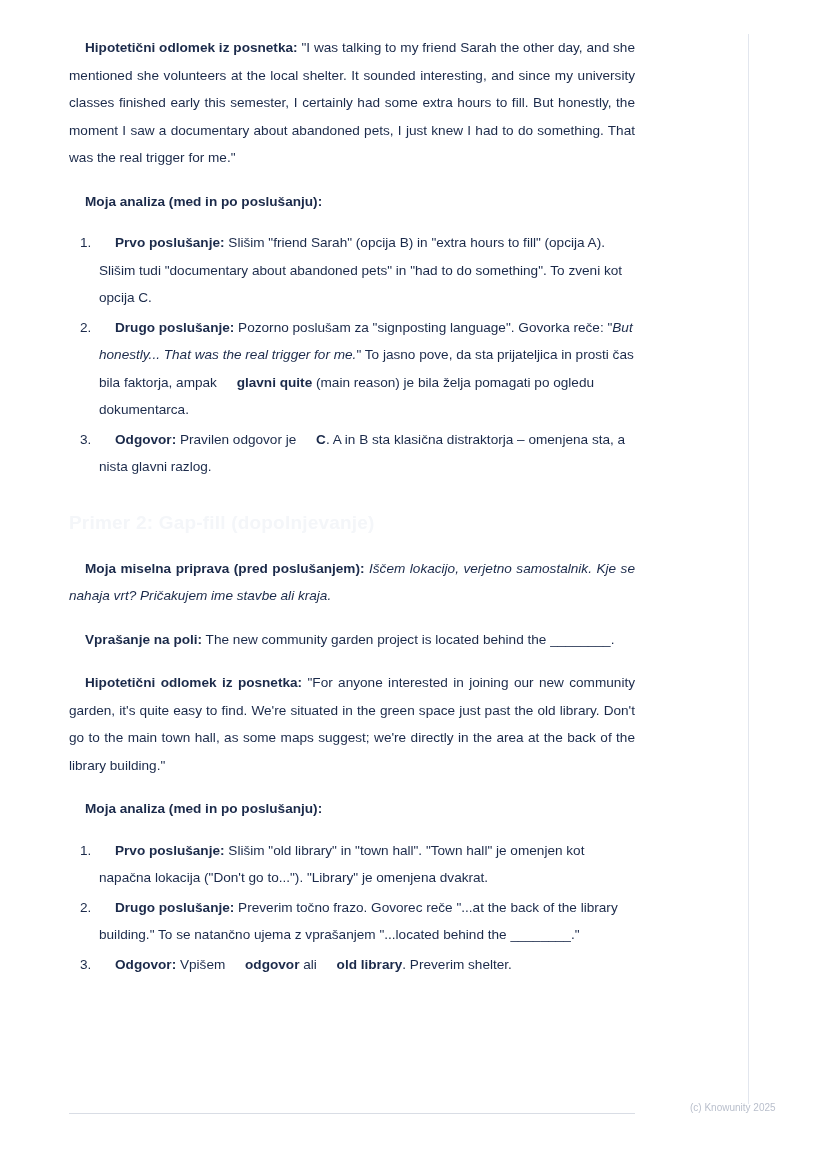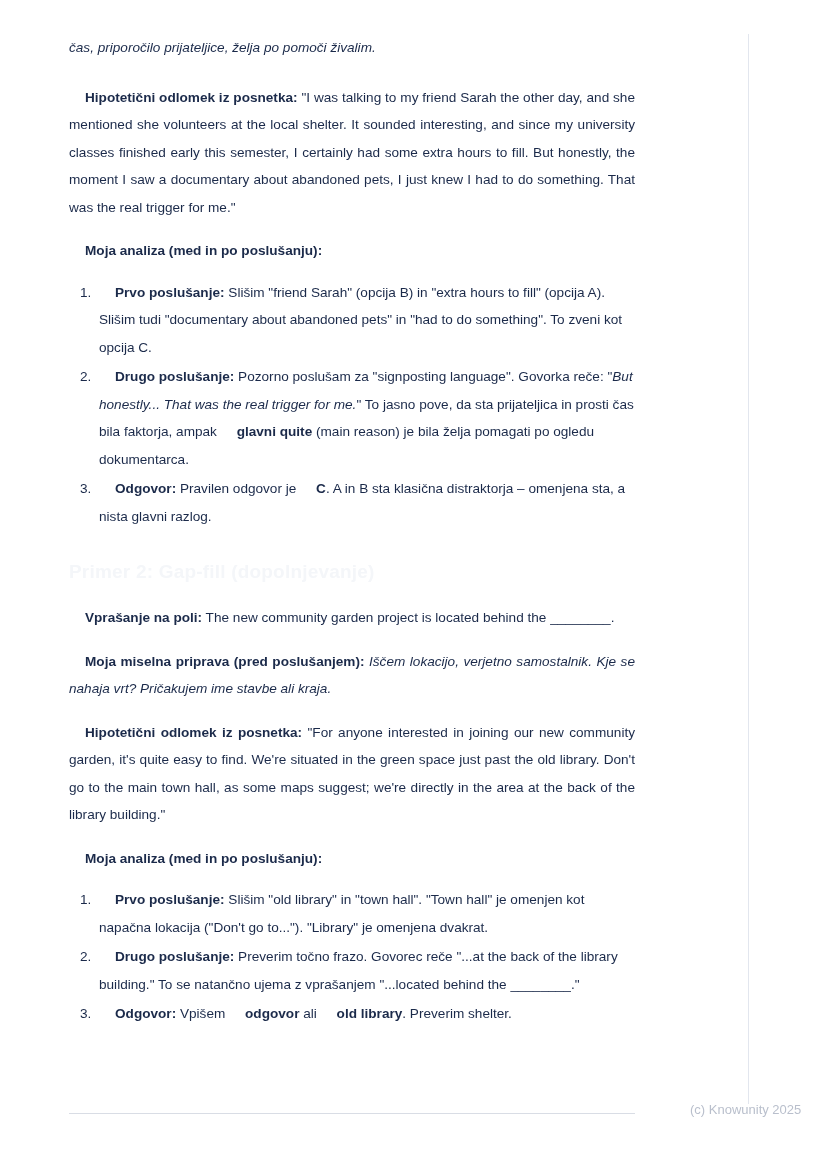--- a/index.html
+++ b/index.html
@@ -85,36 +85,35 @@
     left: 69px;
     top: 1113px;
     width: 566px;
     height: 1px;
     background: #d9dde5;
   }
   .copyright {
     position: absolute;
     left: 690px;
     top: 1102px;
-    font-size: 13px;
+    font-size: 10px;
     color: #b9bfcc;
     font-family: "Liberation Sans", sans-serif;
     white-space: nowrap;
   }
 </style>
 </head>
 <body>
 
 <div class="page">
 
   <div class="side-rule"></div>
 
   <div class="content">
 
-    <p class="para first">čas, priporočilo prijateljice, želja po pomoči živalim.</p>
 
     <p class="para">
       <b>Hipotetični odlomek iz posnetka:</b><span> "I was talking to my friend Sarah the other day, and she mentioned she volunteers at the local shelter. It sounded interesting, and since my university classes finished early this semester, I certainly had some extra hours to fill. But honestly, the moment I saw a documentary about abandoned pets, I just knew I had to do something. That was the real trigger for me."</span>
     </p>
 
     <p class="para analysis-head">
       <b>Moja analiza (med in po poslušanju):</b>
     </p>
 
     <ol>
@@ -125,25 +124,25 @@
         <b>Drugo poslušanje:</b><span> Pozorno poslušam za "signposting language". Govorka reče: "</span><span class="italic">But honestly... That was the real trigger for me.</span><span>" To jasno pove, da sta prijateljica in prosti čas bila faktorja, ampak </span><b>glavni quite</b><span> (main reason) je bila želja pomagati po ogledu dokumentarca.</span>
       </li>
       <li>
         <b>Odgovor:</b><span> Pravilen odgovor je </span><b>C</b><span>. A in B sta klasična distraktorja – omenjena sta, a nista glavni razlog.</span>
       </li>
     </ol>
 
     <h2 class="section-title">Primer 2: Gap-fill (dopolnjevanje)</h2>
 
     <p class="para">
-      <b>Vprašanje na poli:</b><span> The new community garden project is located behind the ________.</span>
+      <b>Moja miselna priprava (pred poslušanjem):</b><span class="italic"> Iščem lokacijo, verjetno samostalnik. Kje se nahaja vrt? Pričakujem ime stavbe ali kraja.</span>
     </p>
 
     <p class="para">
-      <b>Moja miselna priprava (pred poslušanjem):</b><span class="italic"> Iščem lokacijo, verjetno samostalnik. Kje se nahaja vrt? Pričakujem ime stavbe ali kraja.</span>
+      <b>Vprašanje na poli:</b><span> The new community garden project is located behind the ________.</span>
     </p>
 
     <p class="para">
       <b>Hipotetični odlomek iz posnetka:</b><span> "For anyone interested in joining our new community garden, it's quite easy to find. We're situated in the green space just past the old library. Don't go to the main town hall, as some maps suggest; we're directly in the area at the back of the library building."</span>
     </p>
 
     <p class="para analysis-head">
       <b>Moja analiza (med in po poslušanju):</b>
     </p>
 

